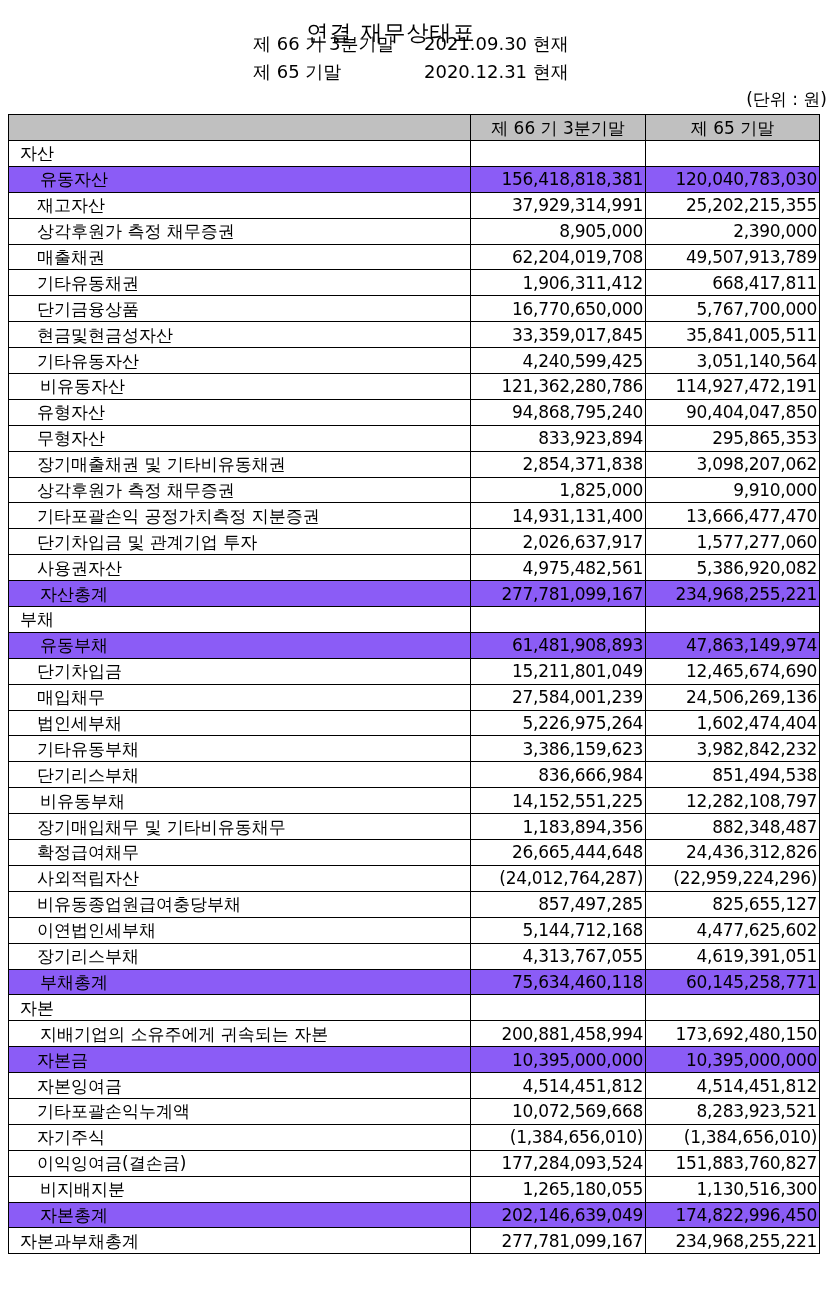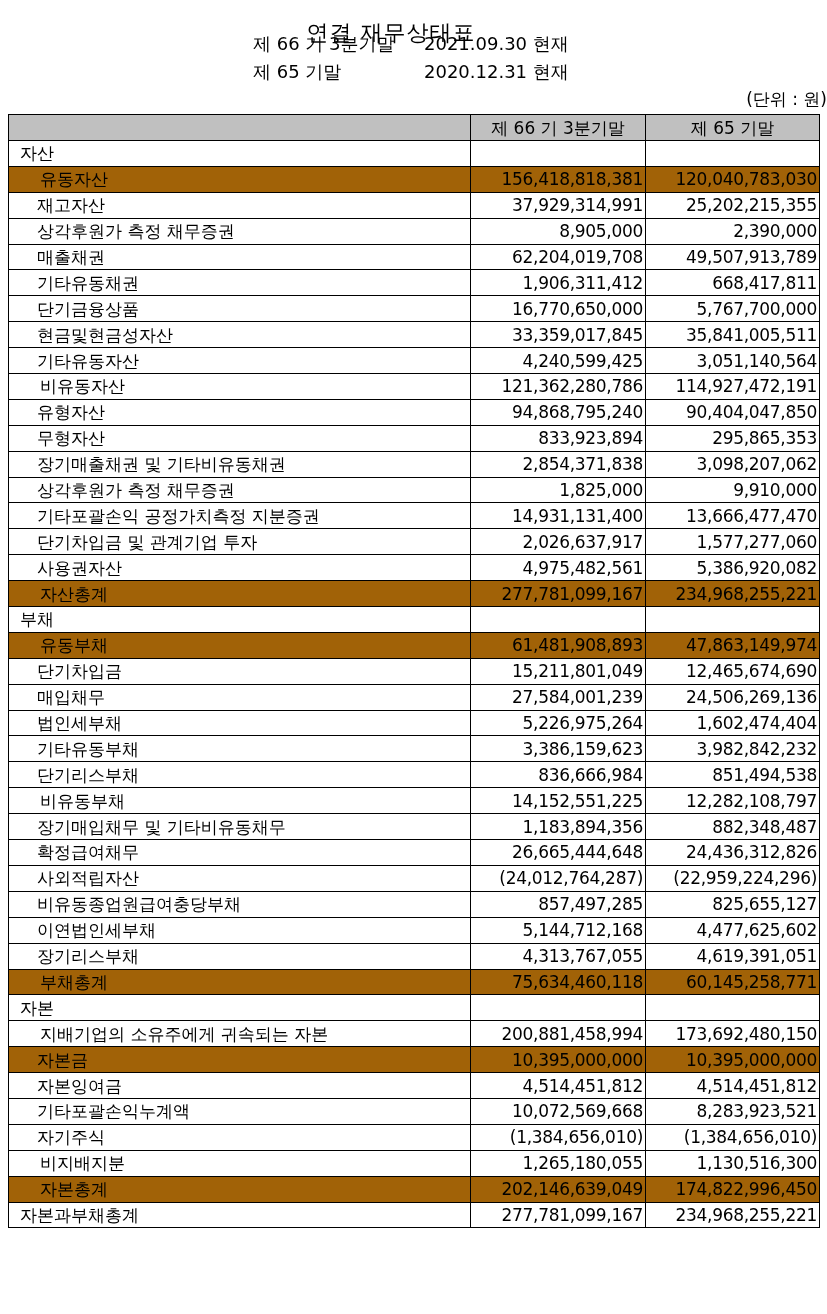--- a/index.html
+++ b/index.html
@@ -7,21 +7,21 @@
   .title { position:absolute; top:18px; left:0; width:782px; text-align:center; font-size:22px; font-weight:normal; letter-spacing:1px; }
   .sub { position:absolute; left:0; width:827px; font-size:18px; }
   .sub1 { top:32px; }
   .sub2 { top:60px; }
   .sub span { position:absolute; }
   .unit { position:absolute; top:88px; right:0; font-size:17px; }
   table { position:absolute; top:114px; left:8px; width:811px; border-collapse:collapse; table-layout:fixed; }
   td, th { border:1px solid #000; padding:0 3px; height:24.9px; font-size:17px; font-weight:normal; white-space:nowrap; overflow:hidden; line-height:24px; }
   th { background:#c0c0c0; text-align:center; height:25px; }
   td.num { text-align:right; padding-right:2px; letter-spacing:-0.3px; }
-  tr.hl td { background:#a16207; }
+  tr.hl td { background:#8b5cf6; }
   .l0 { padding-left:11px; }
   .l1 { padding-left:31px; }
   .l2 { padding-left:28px; }
 </style>
 </head>
 <body>
 
 <div class="title">연결 재무상태표</div>
 <div class="sub sub1">
   <span style="left:253px">제 66 기 3분기말</span>
@@ -236,20 +236,25 @@
         <td class="l2">기타포괄손익누계액</td>
         <td class="num">10,072,569,668</td>
         <td class="num">8,283,923,521</td>
       </tr>
       <tr>
         <td class="l2">자기주식</td>
         <td class="num">(1,384,656,010)</td>
         <td class="num">(1,384,656,010)</td>
       </tr>
       <tr>
+        <td class="l2">이익잉여금(결손금)</td>
+        <td class="num">177,284,093,524</td>
+        <td class="num">151,883,760,827</td>
+      </tr>
+      <tr>
         <td class="l1">비지배지분</td>
         <td class="num">1,265,180,055</td>
         <td class="num">1,130,516,300</td>
       </tr>
       <tr class="hl">
         <td class="l1">자본총계</td>
         <td class="num">202,146,639,049</td>
         <td class="num">174,822,996,450</td>
       </tr>
       <tr>

